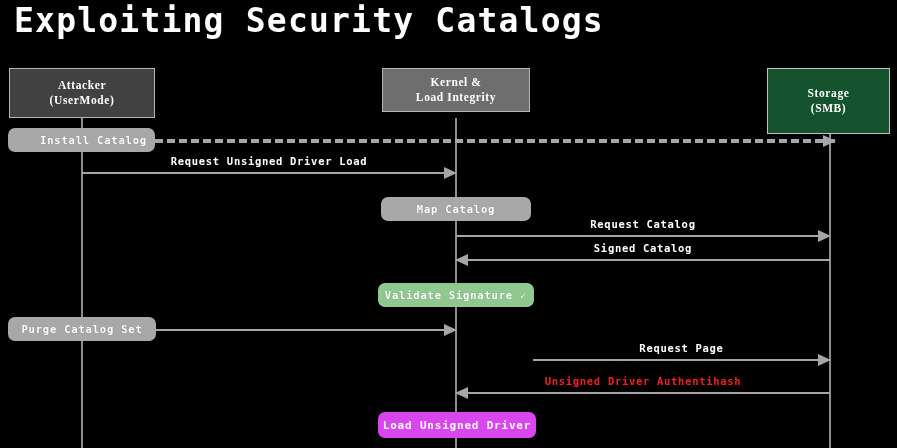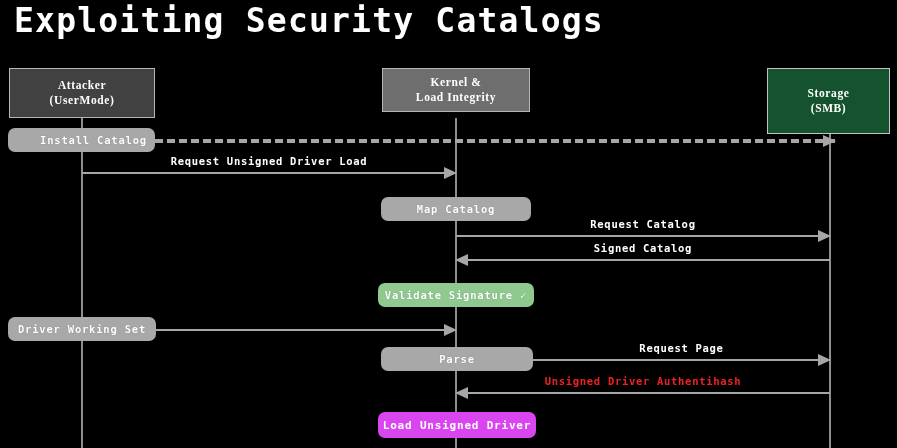--- a/index.html
+++ b/index.html
@@ -212,17 +212,16 @@
 
   <div class="msg left" id="msg-authentihash">
     <div class="line"></div>
     <div class="head"></div>
     <div class="label red">Unsigned Driver Authentihash</div>
   </div>
 
   <div class="note gray" id="note-install">Install Catalog</div>
   <div class="note gray" id="note-map">Map Catalog</div>
   <div class="note green" id="note-validate">Validate Signature ✓</div>
-  <div class="note gray" id="note-purge">Driver Working Set</div>
-  <div class="note gray" id="note-parse">Parse</div>
+  <div class="note gray" id="note-purge">Purge Catalog Set</div>
   <div class="note red" id="note-load">Load Unsigned Driver</div>
 
 </div>
 
 </body></html>

